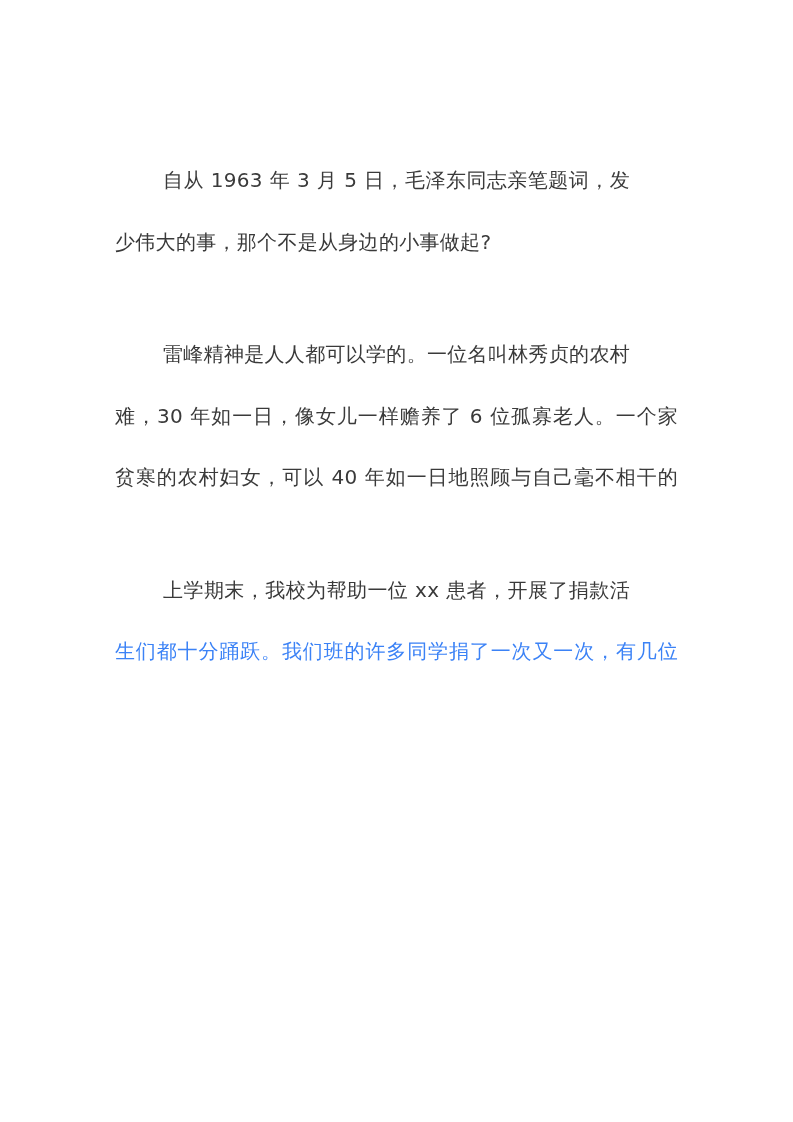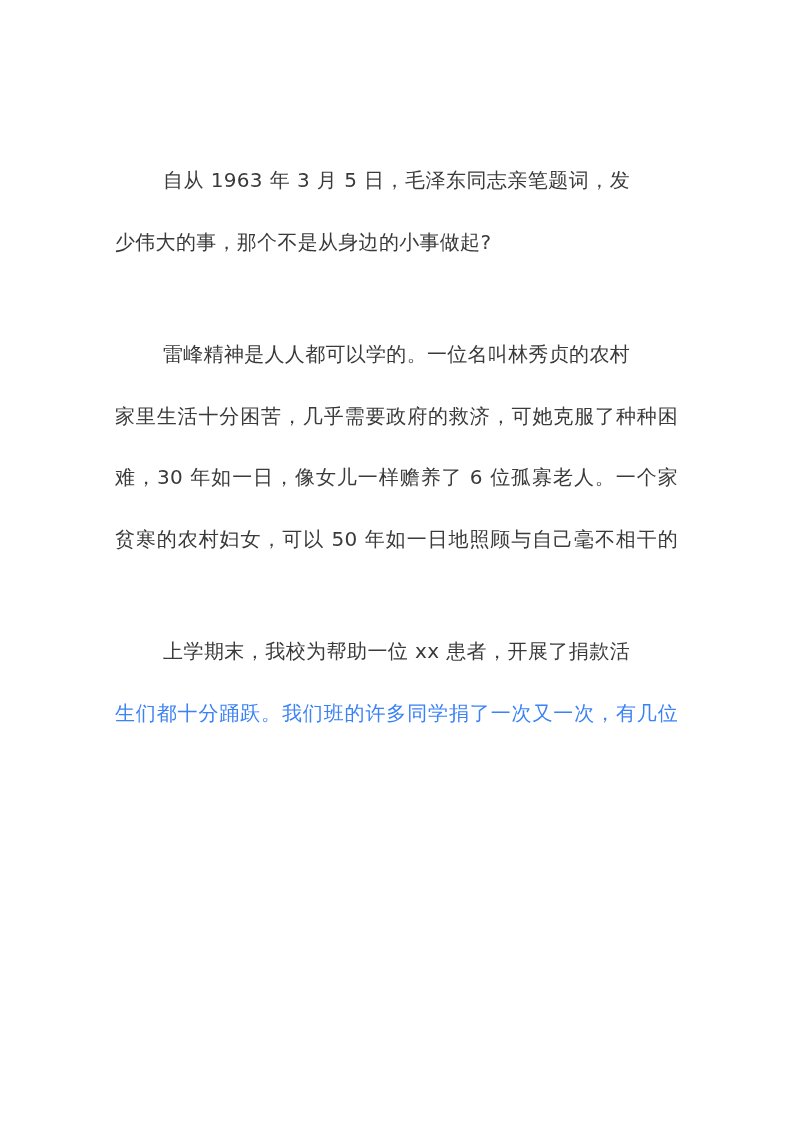--- a/index.html
+++ b/index.html
@@ -55,22 +55,21 @@
 <body>
 
 <main class="page">
   <div class="content" id="doc-content">
       <div class="para">
         <span class="line justify indent" style="color: rgb(58, 58, 58);">自从 1963 年 3 月 5 日，毛泽东同志亲笔题词，发出了</span>
         <span class="line left" style="color: rgb(58, 58, 58);">少伟大的事，那个不是从身边的小事做起?</span>
       </div>
       <div class="para">
         <span class="line justify indent" style="color: rgb(58, 58, 58);">雷峰精神是人人都可以学的。一位名叫林秀贞的农村妇女，</span>
-        <span class="line justify" style="color: rgb(58, 58, 58);">家里生活十分困苦，几乎需要政府的救济，可她克服了种种困</span>
         <span class="line justify" style="color: rgb(58, 58, 58);">难，30 年如一日，像女儿一样赡养了 6 位孤寡老人。一个家境</span>
-        <span class="line justify" style="color: rgb(58, 58, 58);">贫寒的农村妇女，可以 50 年如一日地照顾与自己毫不相干的</span>
+        <span class="line justify" style="color: rgb(58, 58, 58);">贫寒的农村妇女，可以 40 年如一日地照顾与自己毫不相干的</span>
       </div>
       <div class="para">
         <span class="line justify indent" style="color: rgb(58, 58, 58);">上学期末，我校为帮助一位 xx 患者，开展了捐款活动，师</span>
         <span class="line justify" style="color: #3b82f6;">生们都十分踊跃。我们班的许多同学捐了一次又一次，有几位</span>
       </div>
     </div>
 </main>
 
 </body></html>

